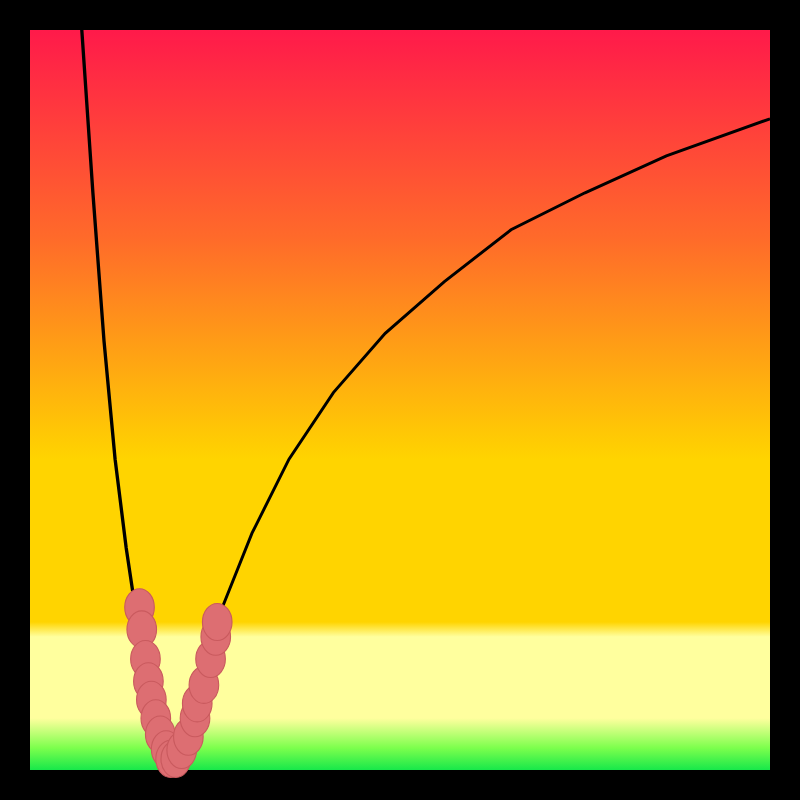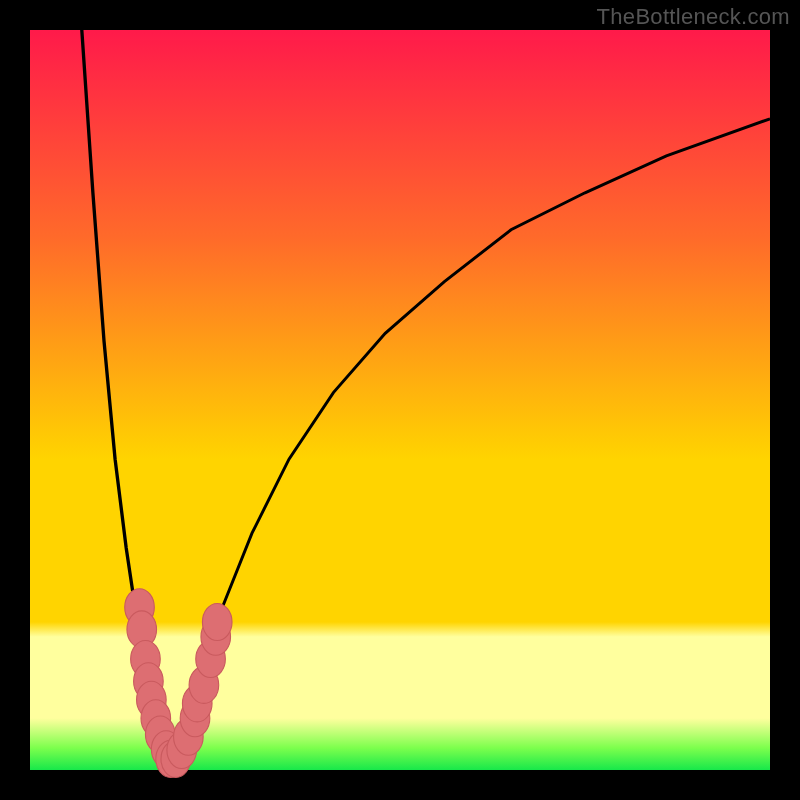--- a/index.html
+++ b/index.html
@@ -90,14 +90,13 @@
           <ellipse cx="22.60" cy="91.00" rx="2.00" ry="2.50" fill="#dd6e72" stroke="#c95a5e" stroke-width="0.15"></ellipse>
           <ellipse cx="23.50" cy="88.50" rx="2.00" ry="2.50" fill="#dd6e72" stroke="#c95a5e" stroke-width="0.15"></ellipse>
           <ellipse cx="24.40" cy="85.00" rx="2.00" ry="2.50" fill="#dd6e72" stroke="#c95a5e" stroke-width="0.15"></ellipse>
           <ellipse cx="25.10" cy="82.00" rx="2.00" ry="2.50" fill="#dd6e72" stroke="#c95a5e" stroke-width="0.15"></ellipse>
           <ellipse cx="25.30" cy="80.00" rx="2.00" ry="2.50" fill="#dd6e72" stroke="#c95a5e" stroke-width="0.15"></ellipse>
         </g>
     </svg>
 
   </div>
 
-  <div class="watermark">TheBottleneck.com</div>
 </div>
 
 </body></html>

